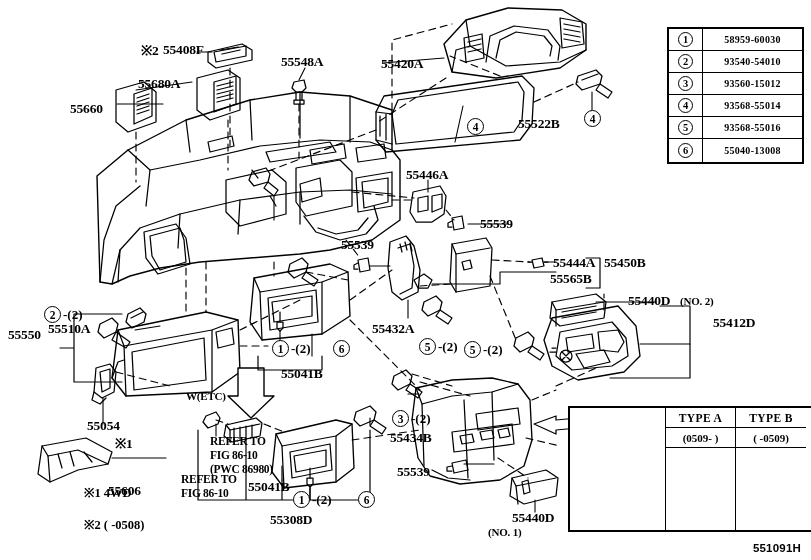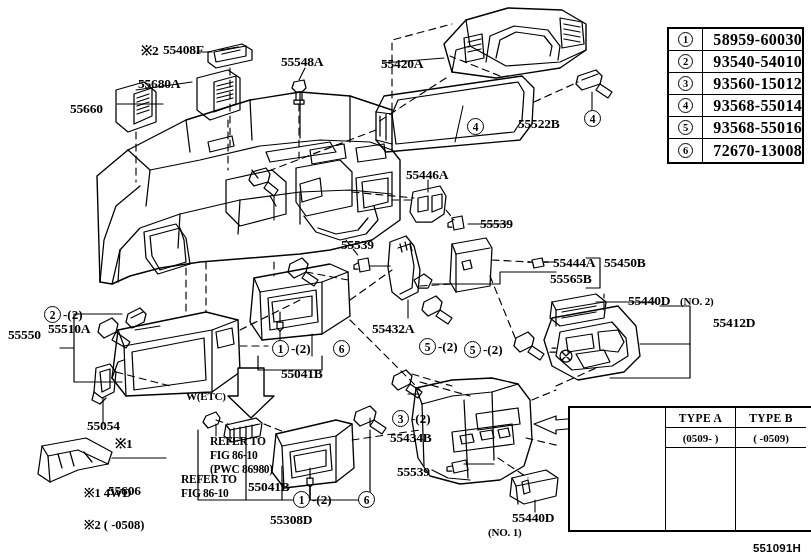--- a/index.html
+++ b/index.html
@@ -48,23 +48,23 @@
     width:34px;display:flex;align-items:center;justify-content:center;
     border-right:1.6px solid #000;height:100%;box-sizing:border-box;
   }
   #legend .cnum span{
     width:15px;height:15px;border:1.4px solid #000;border-radius:50%;
     display:flex;align-items:center;justify-content:center;
     font-size:10.5px;font-weight:bold;font-family:"Liberation Serif",serif;
     box-sizing:border-box;
   }
   #legend .cpart{
-    flex:1;text-align:right;
+    flex:1;text-align:center;
     font-family:"Liberation Serif", serif;font-weight:bold;
-    font-size:16px;letter-spacing:0.3px;
+    font-size:10px;letter-spacing:0.3px;
   }
 
   
   #typetable{
     position:absolute;left:568px;top:406px;width:276px;height:126px;
     border:2px solid #000;box-sizing:border-box;background:#fff;
     display:flex;
   }
   #typetable .cell{border-right:1.8px solid #000;box-sizing:border-box;position:relative;}
   #typetable .cell:last-child{border-right:none;}
@@ -515,21 +515,21 @@
     <div class="row">
       <div class="cnum">
           <span>5</span>
         </div>
       <div class="cpart">93568-55016</div>
     </div>
     <div class="row">
       <div class="cnum">
           <span>6</span>
         </div>
-      <div class="cpart">72670-13008</div>
+      <div class="cpart">55040-13008</div>
     </div>
   </div>
 
   <div id="typetable">
     <div class="cell pic"></div>
     <div class="cell tcol">
       <div class="th">TYPE A</div>
       <div class="tr">(0509-        )</div>
       <div class="tbody"></div>
     </div>

